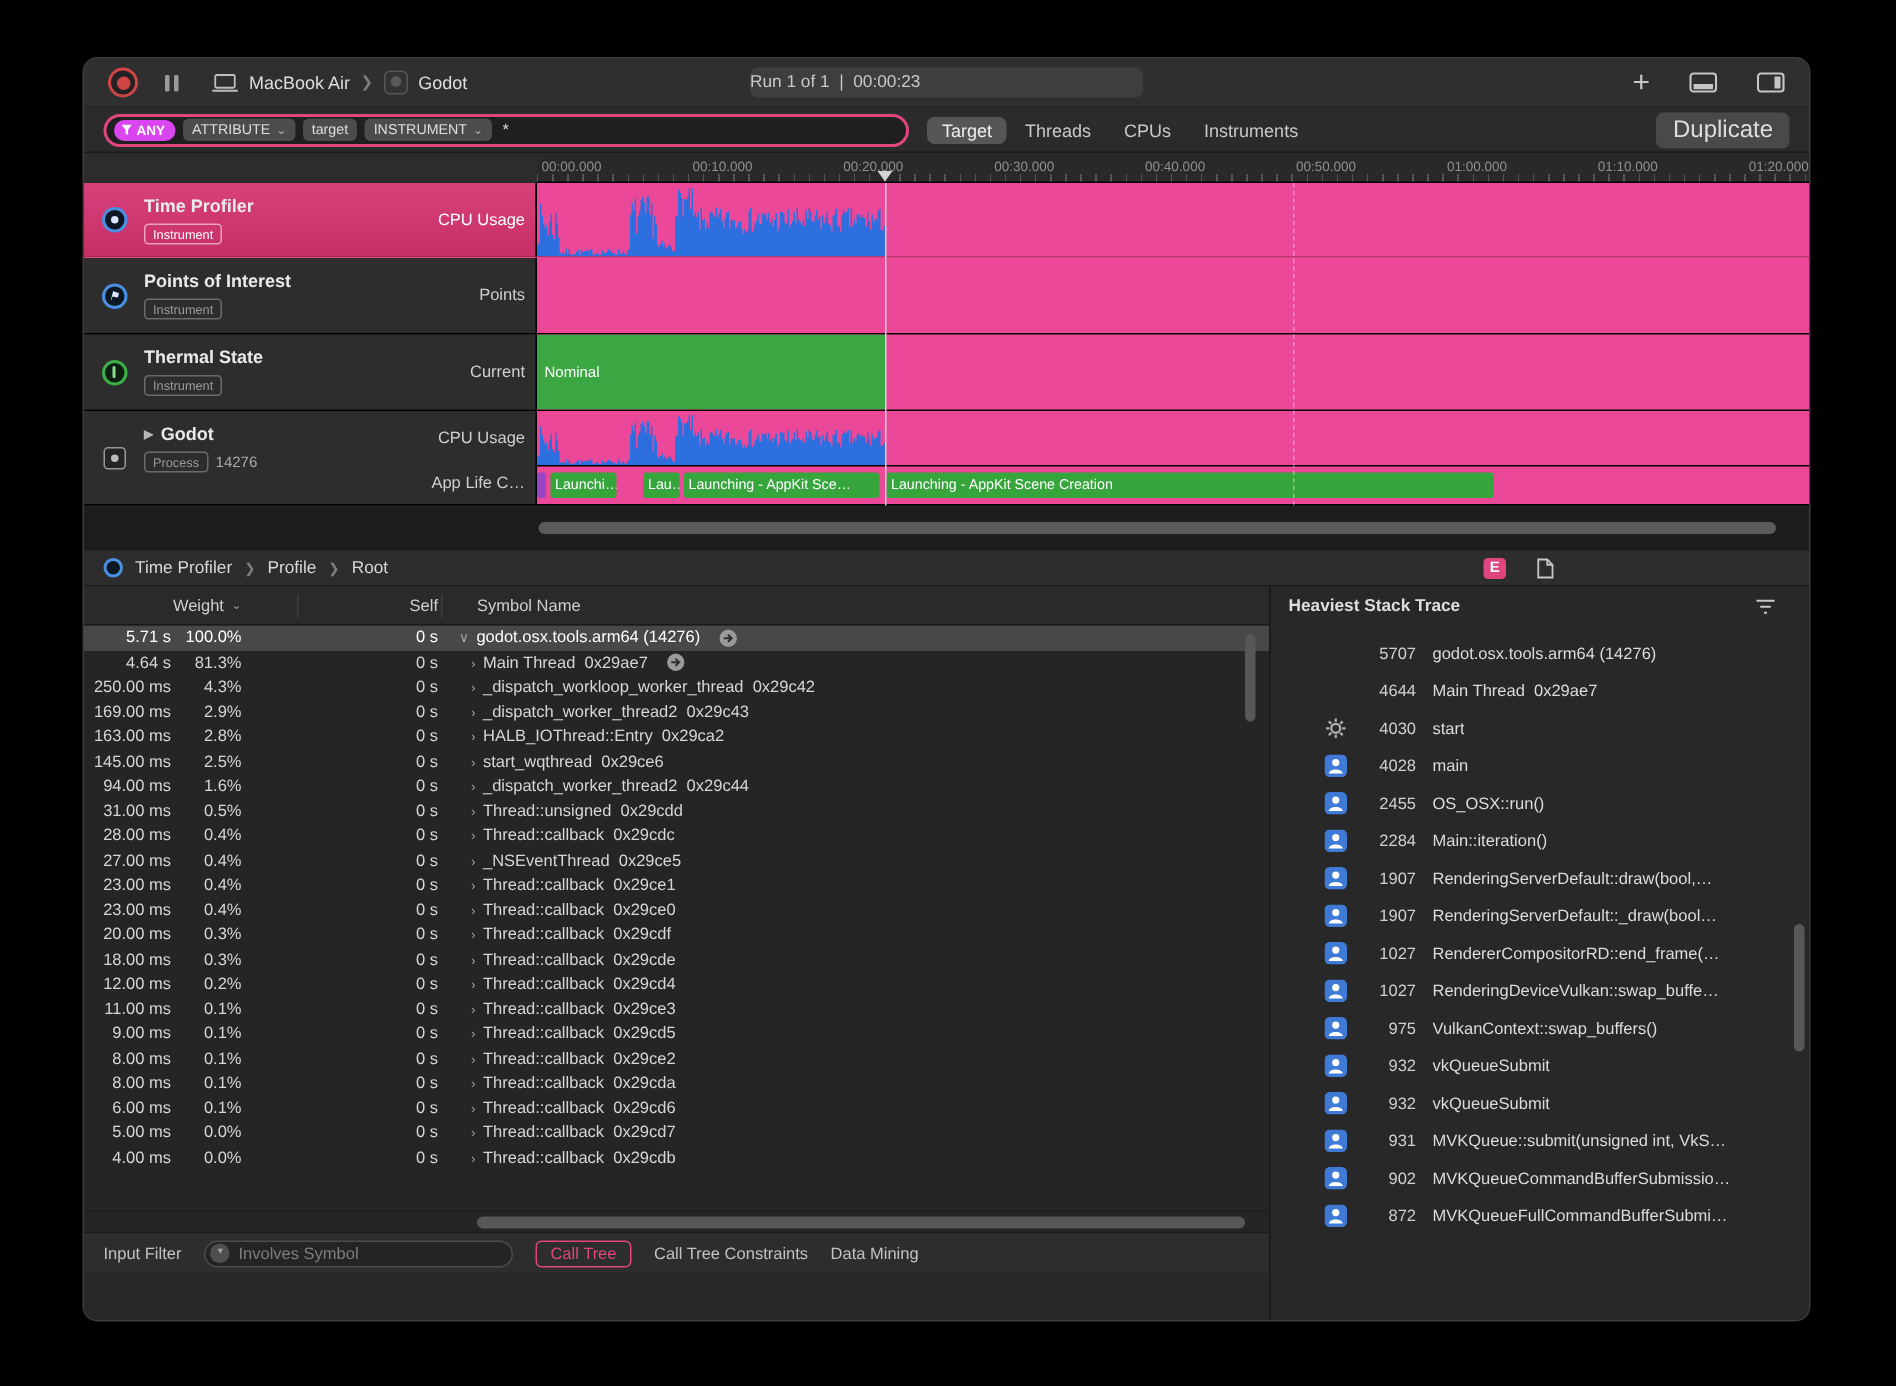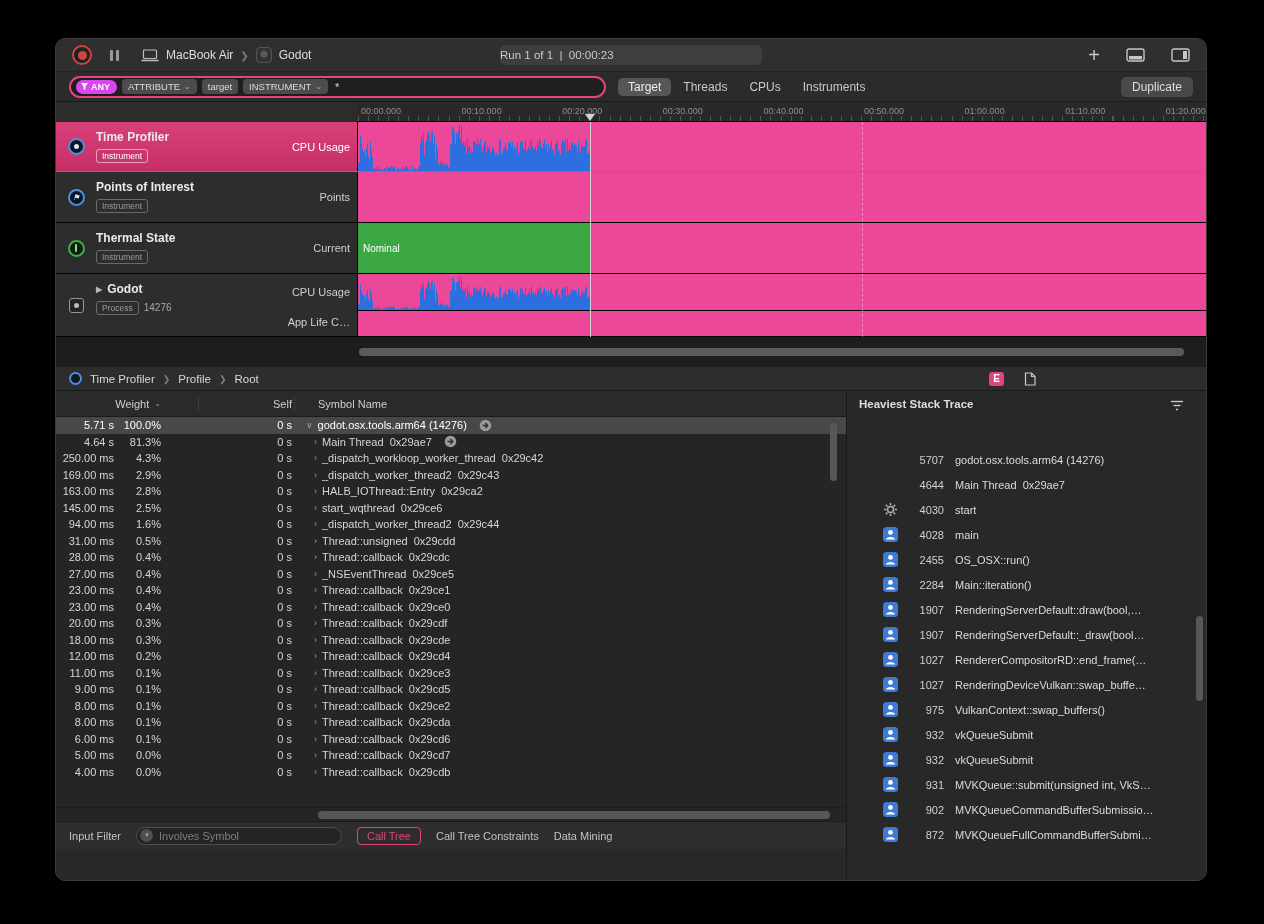--- a/index.html
+++ b/index.html
@@ -34,21 +34,21 @@
   
   .filterbar{height:31px;background:#2b2b2b;border-top:1px solid #242424;border-bottom:1px solid #191919;display:flex;align-items:center;padding:0 13px;flex:none;}
   .filter-input{width:537px;height:22px;border:2px solid #e0457f;border-radius:12px;background:#1f1f1f;display:flex;align-items:center;padding:0 5px;gap:5px;flex:none;}
   .any-pill{background:#d946ef;color:#fff;font-size:9px;font-weight:bold;border-radius:8px;padding:2px 7px 2px 5px;display:flex;align-items:center;gap:3px;}
   .token{background:#4c4c4c;color:#ddd;font-size:9.5px;border-radius:4px;padding:2px 6px;display:inline-flex;align-items:center;}
   .token .dd{color:#b0b0b0;font-size:8px;margin-left:4px;}
   .free-text{color:#ddd;font-size:11px;margin-left:2px;}
   .seg-control{display:flex;margin-left:12px;gap:2px;align-items:center;}
   .seg{color:#c9c9c9;font-size:12px;padding:2px 10px;border-radius:5px;}
   .seg.active{background:#565656;color:#efefef;}
-  .duplicate{margin-left:auto;background:#494949;color:#ddd;font-size:12px;border-radius:5px;padding:3px 11px;}
+  .duplicate{margin-left:auto;background:#494949;color:#ddd;font-size:16px;border-radius:5px;padding:3px 11px;}
 
   
   .timeline-region{position:relative;height:265px;flex:none;background:#151515;}
   .ruler{position:absolute;top:0;left:0;right:0;height:20px;background:#292929;border-bottom:1px solid #000;}
   .ruler-minor{position:absolute;left:302px;right:0;bottom:0;height:5px;
     background:repeating-linear-gradient(90deg,#555 0,#555 1px,transparent 1px,transparent 10.06px);}
   .ruler-left{position:absolute;left:0;top:0;width:302px;height:20px;background:#2c2c2c;z-index:2;}
   .tick-label{position:absolute;top:4px;font-size:9px;color:#8f8f8f;z-index:1;}
   .tracks{position:absolute;top:20px;left:0;right:0;}
   .track-row{display:flex;border-bottom:1px solid #000;position:relative;}
@@ -91,21 +91,21 @@
   .detail-toolbar{height:24px;background:#2d2d2d;border-bottom:1px solid #1a1a1a;display:flex;align-items:center;padding:0 13px;flex:none;position:relative;}
   .crumbs{display:flex;align-items:center;gap:8px;color:#d8d8d8;font-size:11.5px;}
   .crumb-sep{color:#7f7f7f;font-size:9px;}
   .crumb-ic{width:13px;height:13px;border-radius:50%;border:2px solid #4a8fe2;background:#0d1724;}
   .dt-icons{position:absolute;right:170px;display:flex;align-items:center;gap:20px;}
   .e-badge{width:15px;height:14px;background:#e0457f;border-radius:3px;color:#fff;font-size:10px;font-weight:bold;text-align:center;line-height:14px;}
 
   
   .content{flex:1;display:flex;min-height:0;}
   .left-pane{flex:1;display:flex;flex-direction:column;min-width:0;position:relative;background:#252525;}
-  .right-pane{width:360px;flex:none;background:#282828;border-left:1px solid #191919;display:flex;flex-direction:column;position:relative;gap:24px;}
+  .right-pane{width:360px;flex:none;background:#282828;border-left:1px solid #191919;display:flex;flex-direction:column;position:relative;}
 
   .table-header{height:26px;background:#2a2a2a;border-bottom:1px solid #1b1b1b;display:flex;align-items:center;font-size:11px;color:#cfcfcf;flex:none;}
   .th-weight{width:105px;display:flex;justify-content:flex-end;align-items:center;gap:5px;}
   .th-caret{color:#999;font-size:8px;}
   .th-sep{width:1px;height:16px;background:#3c3c3c;margin-left:37px;}
   .th-self{width:93px;text-align:right;}
   .th-sep2{width:1px;height:16px;background:#3c3c3c;margin-left:2px;}
   .th-symbol{padding-left:23px;}
 
   .ct-rows{flex:1;overflow:hidden;}
@@ -295,20 +295,37 @@
           </div>
           <span class="lane-label" style="top:12px">CPU Usage</span>
           <span class="lane-label" style="top:42px">App Life C…</span>
         </div>
         <div class="track-lane">
           <div class="sublane-cpu">
             <svg id="cpu2" class="cpu-svg" height="35" preserveAspectRatio="none" viewBox="0 0 848 35" width="848">
                 <polygon points="0,35 0,29.5 1,29.5 1,28.4 2,28.4 2,9.2 3,9.2 3,15.1 4,15.1 4,18.8 5,18.8 5,21.2 6,21.2 6,20.0 7,20.0 7,24.7 8,24.7 8,18.1 9,18.1 9,14.4 10,14.4 10,24.3 11,24.3 11,26.5 12,26.5 12,13.7 13,13.7 13,18.9 14,18.9 14,25.6 15,25.6 15,33.4 16,33.4 16,33.6 17,33.6 17,32.8 18,32.8 18,33.6 19,33.6 19,31.2 20,31.2 20,33.8 21,33.8 21,31.6 22,31.6 22,34.0 23,34.0 23,34.1 24,34.1 24,34.1 25,34.1 25,33.6 26,33.6 26,32.7 27,32.7 27,32.0 28,32.0 28,34.3 29,34.3 29,31.5 30,31.5 30,32.7 31,32.7 31,32.5 32,32.5 32,32.3 33,32.3 33,31.3 34,31.3 34,32.5 35,32.5 35,31.4 36,31.4 36,31.8 37,31.8 37,34.3 38,34.3 38,34.0 39,34.0 39,33.4 40,33.4 40,33.2 41,33.2 41,34.3 42,34.3 42,34.3 43,34.3 43,32.0 44,32.0 44,33.4 45,33.4 45,33.2 46,33.2 46,33.0 47,33.0 47,31.3 48,31.3 48,32.2 49,32.2 49,32.2 50,32.2 50,33.5 51,33.5 51,33.4 52,33.4 52,34.2 53,34.2 53,34.2 54,34.2 54,31.5 55,31.5 55,33.5 56,33.5 56,34.0 57,34.0 57,32.4 58,32.4 58,33.5 59,33.5 59,34.3 60,34.3 60,32.3 61,32.3 61,31.4 62,31.4 62,14.7 63,14.7 63,8.9 64,8.9 64,12.5 65,12.5 65,6.9 66,6.9 66,23.8 67,23.8 67,15.1 68,15.1 68,12.6 69,12.6 69,7.5 70,7.5 70,6.1 71,6.1 71,8.7 72,8.7 72,13.8 73,13.8 73,6.0 74,6.0 74,5.9 75,5.9 75,14.7 76,14.7 76,9.1 77,9.1 77,26.1 78,26.1 78,15.4 79,15.4 79,19.4 80,19.4 80,29.2 81,29.2 81,30.5 82,30.5 82,29.0 83,29.0 83,27.5 84,27.5 84,30.4 85,30.4 85,28.5 86,28.5 86,31.3 87,31.3 87,29.8 88,29.8 88,29.1 89,29.1 89,30.4 90,30.4 90,32.1 91,32.1 91,32.6 92,32.6 92,15.6 93,15.6 93,15.4 94,15.4 94,2.5 95,2.5 95,4.1 96,4.1 96,6.9 97,6.9 97,15.5 98,15.5 98,7.1 99,7.1 99,7.4 100,7.4 100,5.7 101,5.7 101,1.8 102,1.8 102,11.9 103,11.9 103,1.9 104,1.9 104,15.6 105,15.6 105,13.7 106,13.7 106,15.9 107,15.9 107,13.3 108,13.3 108,22.0 109,22.0 109,11.3 110,11.3 110,17.4 111,17.4 111,16.7 112,16.7 112,21.8 113,21.8 113,18.8 114,18.8 114,21.1 115,21.1 115,13.5 116,13.5 116,12.9 117,12.9 117,14.5 118,14.5 118,15.5 119,15.5 119,11.3 120,11.3 120,16.1 121,16.1 121,14.5 122,14.5 122,11.8 123,11.8 123,17.6 124,17.6 124,20.9 125,20.9 125,16.4 126,16.4 126,13.8 127,13.8 127,13.0 128,13.0 128,21.4 129,21.4 129,16.8 130,16.8 130,17.8 131,17.8 131,17.2 132,17.2 132,21.5 133,21.5 133,20.6 134,20.6 134,18.3 135,18.3 135,17.8 136,17.8 136,21.6 137,21.6 137,23.8 138,23.8 138,21.6 139,21.6 139,23.5 140,23.5 140,22.4 141,22.4 141,12.8 142,12.8 142,11.4 143,11.4 143,23.0 144,23.0 144,21.6 145,21.6 145,18.7 146,18.7 146,17.5 147,17.5 147,14.6 148,14.6 148,19.2 149,19.2 149,19.3 150,19.3 150,13.8 151,13.8 151,14.8 152,14.8 152,13.7 153,13.7 153,17.1 154,17.1 154,13.7 155,13.7 155,18.6 156,18.6 156,16.7 157,16.7 157,20.1 158,20.1 158,17.2 159,17.2 159,14.0 160,14.0 160,22.8 161,22.8 161,20.6 162,20.6 162,13.4 163,13.4 163,13.4 164,13.4 164,14.0 165,14.0 165,18.4 166,18.4 166,19.3 167,19.3 167,12.2 168,12.2 168,20.6 169,20.6 169,19.2 170,19.2 170,17.8 171,17.8 171,13.3 172,13.3 172,18.7 173,18.7 173,11.5 174,11.5 174,16.9 175,16.9 175,18.3 176,18.3 176,19.5 177,19.5 177,17.0 178,17.0 178,20.1 179,20.1 179,12.7 180,12.7 180,16.6 181,16.6 181,11.4 182,11.4 182,13.2 183,13.2 183,17.6 184,17.6 184,18.3 185,18.3 185,15.0 186,15.0 186,12.1 187,12.1 187,16.9 188,16.9 188,15.5 189,15.5 189,21.8 190,21.8 190,15.1 191,15.1 191,18.9 192,18.9 192,16.1 193,16.1 193,13.0 194,13.0 194,19.0 195,19.0 195,20.1 196,20.1 196,22.7 197,22.7 197,15.2 198,15.2 198,14.6 199,14.6 199,11.6 200,11.6 200,19.8 201,19.8 201,20.5 202,20.5 202,23.0 203,23.0 203,14.7 204,14.7 204,12.1 205,12.1 205,13.9 206,13.9 206,13.4 207,13.4 207,11.7 208,11.7 208,20.9 209,20.9 209,11.5 210,11.5 210,20.2 211,20.2 211,17.0 212,17.0 212,18.9 213,18.9 213,14.8 214,14.8 214,14.2 215,14.2 215,15.9 216,15.9 216,14.7 217,14.7 217,16.0 218,16.0 218,16.3 219,16.3 219,20.4 220,20.4 220,13.3 221,13.3 221,17.7 222,17.7 222,22.0 223,22.0 223,14.7 224,14.7 224,18.0 225,18.0 225,16.7 226,16.7 226,16.9 227,16.9 227,12.6 228,12.6 228,11.8 229,11.8 229,21.9 230,21.9 230,22.5 231,22.5 231,20.2 232,20.2 232,35" fill="#2e6fe0"></polygon>
               </svg>
           </div>
+          <div class="sublane-life" id="lifecycle">
+              <div class="life-seg" style="left: 0px; width: 6px; background: rgb(150, 70, 195);">
+                <span class="life-label"></span>
+              </div>
+              <div class="life-seg" style="left: 9px; width: 44px; background: rgb(54, 165, 60);">
+                <span class="life-label">Launchi…</span>
+              </div>
+              <div class="life-seg" style="left: 71px; width: 24px; background: rgb(54, 165, 60);">
+                <span class="life-label">Lau…</span>
+              </div>
+              <div class="life-seg" style="left: 98px; width: 130px; background: rgb(54, 165, 60);">
+                <span class="life-label">Launching - AppKit Sce…</span>
+              </div>
+              <div class="life-seg" style="left: 233px; width: 405px; background: rgb(54, 165, 60);">
+                <span class="life-label">Launching - AppKit Scene Creation</span>
+              </div>
+            </div>
         </div>
       </div>
     </div>
 
     <div class="playhead-cap"></div>
     <div class="playhead"></div>
     <div class="dash-marker"></div>
 
     <div class="track-scroll">
       <div class="thumb"></div>

